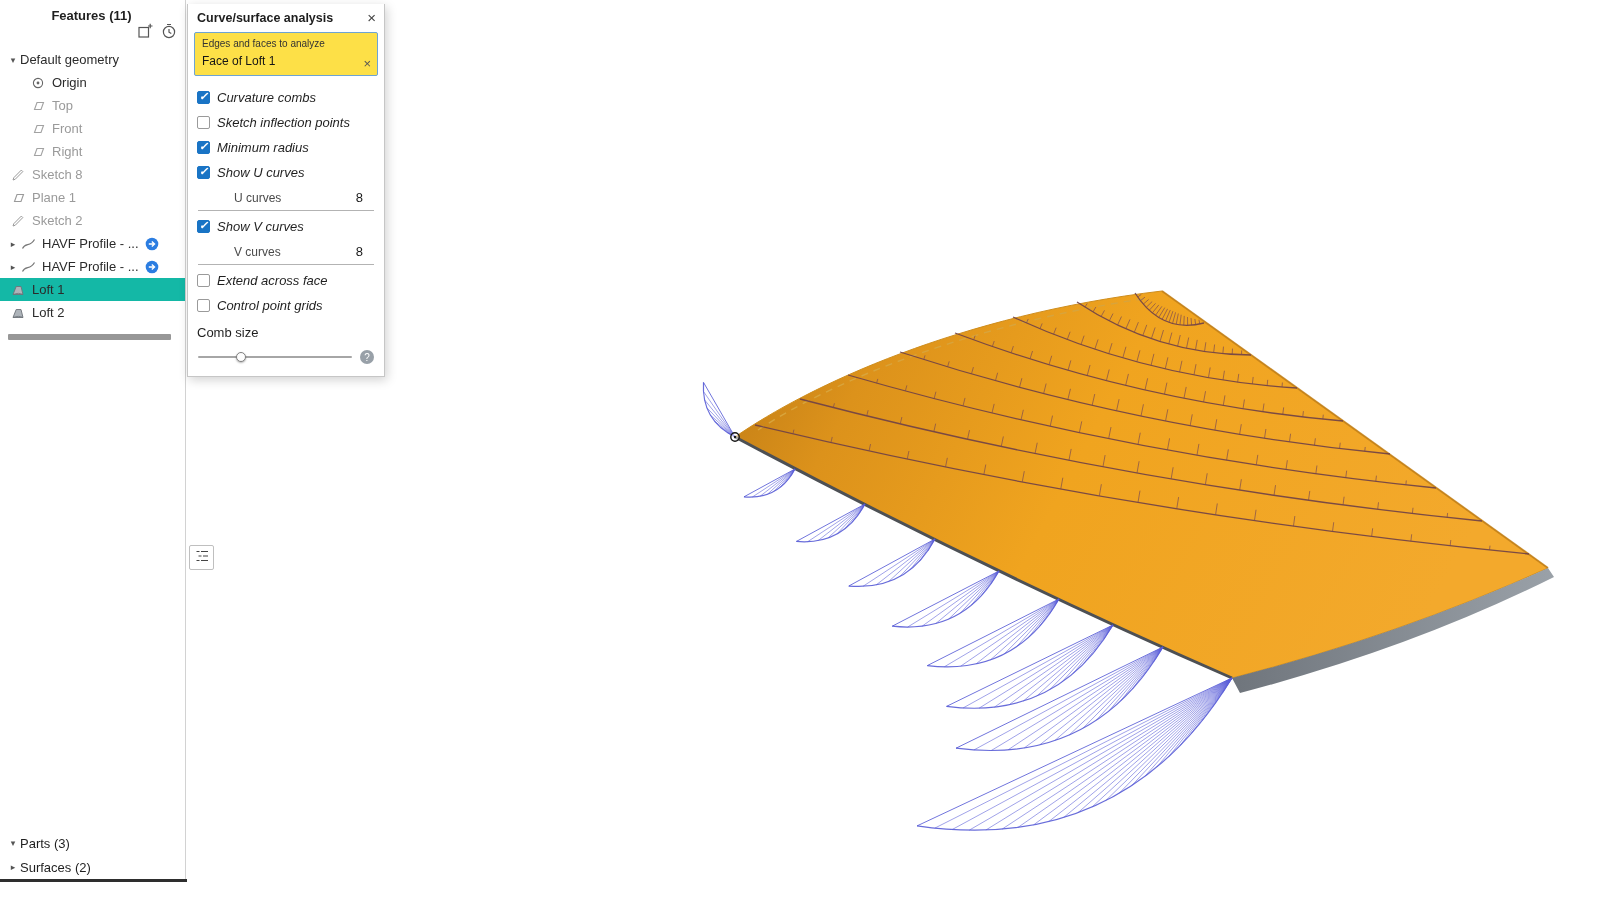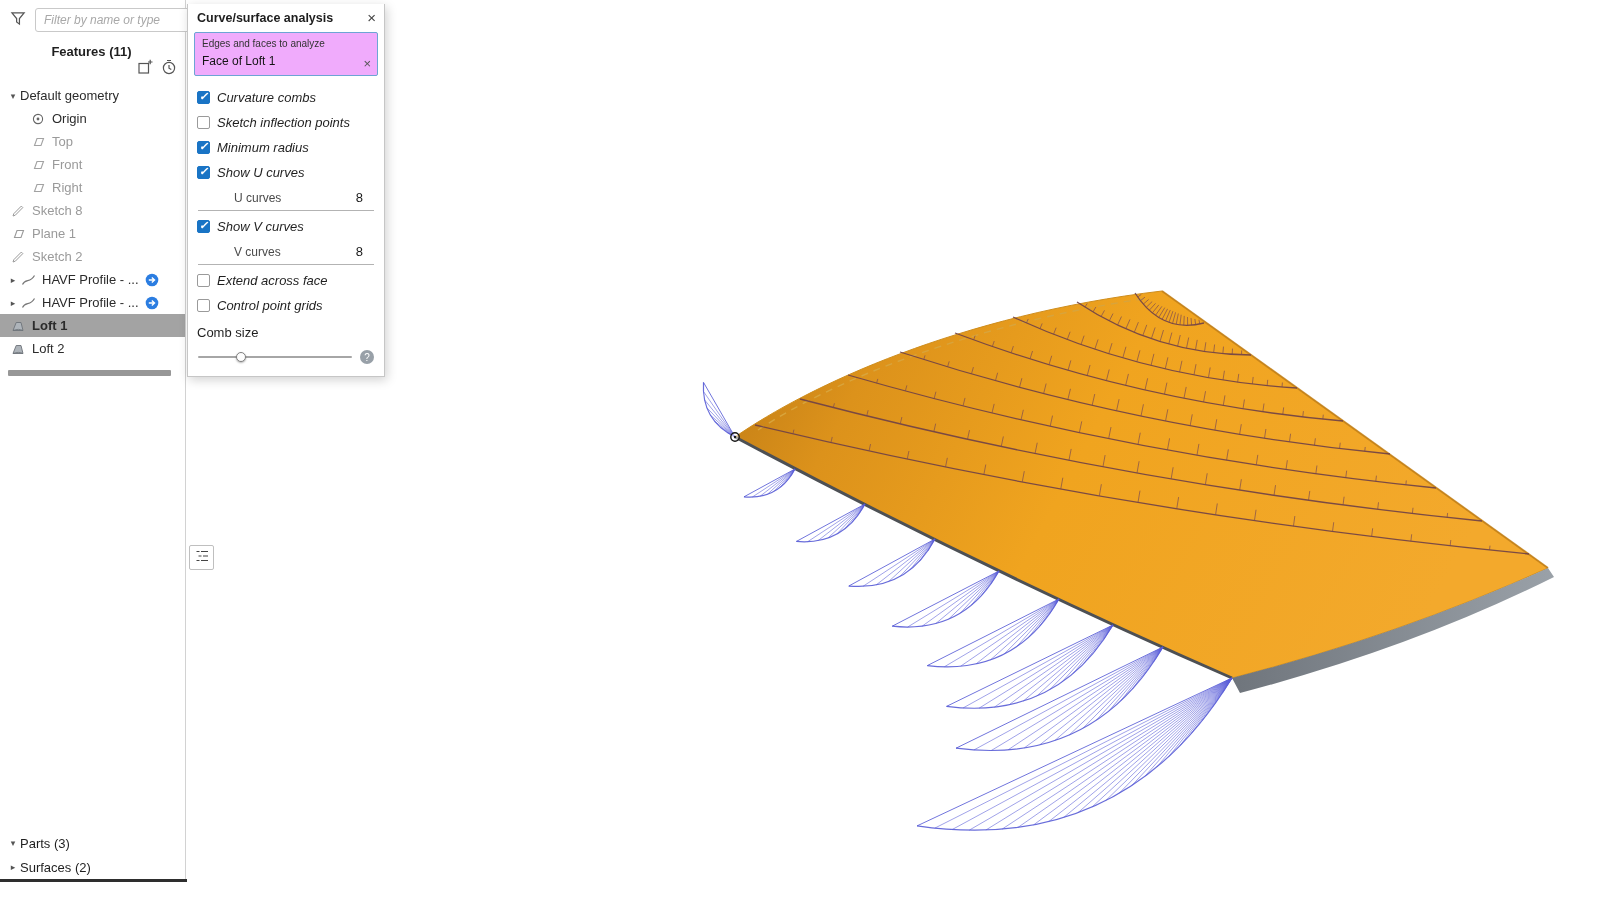--- a/index.html
+++ b/index.html
@@ -27,42 +27,42 @@
   .features-header {
     display:flex; align-items:center; padding:8px 8px 6px 6px;
     font-size:13px; font-weight:bold; color:#1f1f1f;flex-direction:column;
   }
   .features-header .hdr-icons { margin-left:auto; display:flex; gap:8px; align-items:center; }
   .tree { }
   .trow { height:23px; display:flex; align-items:center; font-size:13px; color:#2b2b2b; white-space:nowrap; }
   .trow .chev { width:14px; text-align:center; font-size:9px; color:#555; flex:none; }
   .trow .ticon { width:16px; height:15px; margin-right:6px; flex:none; display:flex; align-items:center; justify-content:center; }
   .trow.dim .lbl { color:#9a9a9a; }
-  .trow.selected { background:#a3a3a3;font-weight:bold; }
+  .trow.selected { background:#14b8a6; }
   .ind1 { padding-left:6px; }
   .ind2 { padding-left:30px; }
   .ind3 { padding-left:10px; }
   .badge { margin-left:6px; flex:none; display:flex; }
   .rollback-bar { margin:10px 14px 0 8px; height:6px; background:#979797; border-radius:1px; }
   .side-spacer { flex:1; }
   .bucket-row { height:24px; display:flex; align-items:center; padding-left:6px; font-size:13px; color:#1f1f1f; }
   .bucket-row .chev { width:14px; text-align:center; font-size:9px; color:#555; }
   #sidebar-bottom-bar { position:absolute; left:0; top:879px; width:187px; height:3px; background:#2e2e2e; z-index:3; }
 
   
   #dialog {
     position:absolute; left:187px; top:4px; width:198px; z-index:5;
     background:#fff; border:1px solid #c6c6c6; border-top:none;
     box-shadow:2px 3px 10px rgba(0,0,0,.18); padding-bottom:12px;
   }
   .dlg-title-row { display:flex; align-items:center; padding:7px 8px 6px 9px; }
   .dlg-title { flex:1; font-size:12.5px; font-weight:bold; color:#1d1d1d; }
   .dlg-close { color:#444; font-size:15px; line-height:12px; cursor:default; }
   .sel-box {
-    margin:1px 6px 9px 6px; background:#f0abfc; border:1px solid #6da4d4;
+    margin:1px 6px 9px 6px; background:#fde047; border:1px solid #6da4d4;
     border-radius:2px; padding:5px 18px 7px 7px; position:relative;
   }
   .sel-label { font-size:10px; color:#333; margin-bottom:5px; }
   .sel-value { font-size:12px; color:#151515; }
   .sel-clear { position:absolute; right:6px; bottom:6px; color:#555; font-size:13px; line-height:11px; }
   .cb-row { display:flex; align-items:center; gap:7px; padding:5px 9px; font-size:13px; color:#1f1f1f;font-style:italic; }
   .cb { width:13px; height:13px; border:1px solid #9a9a9a; border-radius:2px; background:#fff; position:relative; flex:none; }
   .cb.checked { background:#1974c5; border-color:#1974c5; }
   .cb.checked::after { content:"\2713"; position:absolute; left:1px; top:-2px; color:#fff; font-size:11px; font-weight:bold; }
   .num-row { display:flex; align-items:center; margin:1px 10px 3px 10px; padding:4px 2px 5px 0; border-bottom:1px solid #b3b3b3; }
@@ -391,28 +391,20 @@
 <div id="tree-toggle">
   <span>
     <svg width="16" height="16" viewBox="0 0 16 16">
       <path d="M2.5 3.5 h3 M7 3.5 h7 M4.5 8 h3 M9 8 h5 M2.5 12.5 h3 M7 12.5 h7" stroke="#444" stroke-width="1.2" fill="none"></path>
     </svg>
   </span>
 </div>
 
 <div id="sidebar">
 
-  <div class="filter-row">
-    <span>
-      <svg width="17" height="15" viewBox="0 0 18 16">
-        <path d="M2 2 h13 l-5 6 v6 l-3 -2.2 v-3.8 Z" fill="none" stroke="#555" stroke-width="1.3"></path>
-      </svg>
-    </span>
-    <input placeholder="Filter by name or type" style="">
-  </div>
 
   <div class="features-header">
     <span>Features (11)</span>
     <span class="hdr-icons">
       <span>
         <svg width="16" height="16" viewBox="0 0 16 16">
           <rect x="2" y="4.5" width="9.5" height="9.5" fill="none" stroke="#555" stroke-width="1.2"></rect>
           <path d="M11 3 h4.5 M13.2 0.8 v4.5" stroke="#555" stroke-width="1.2"></path>
         </svg>
       </span>

